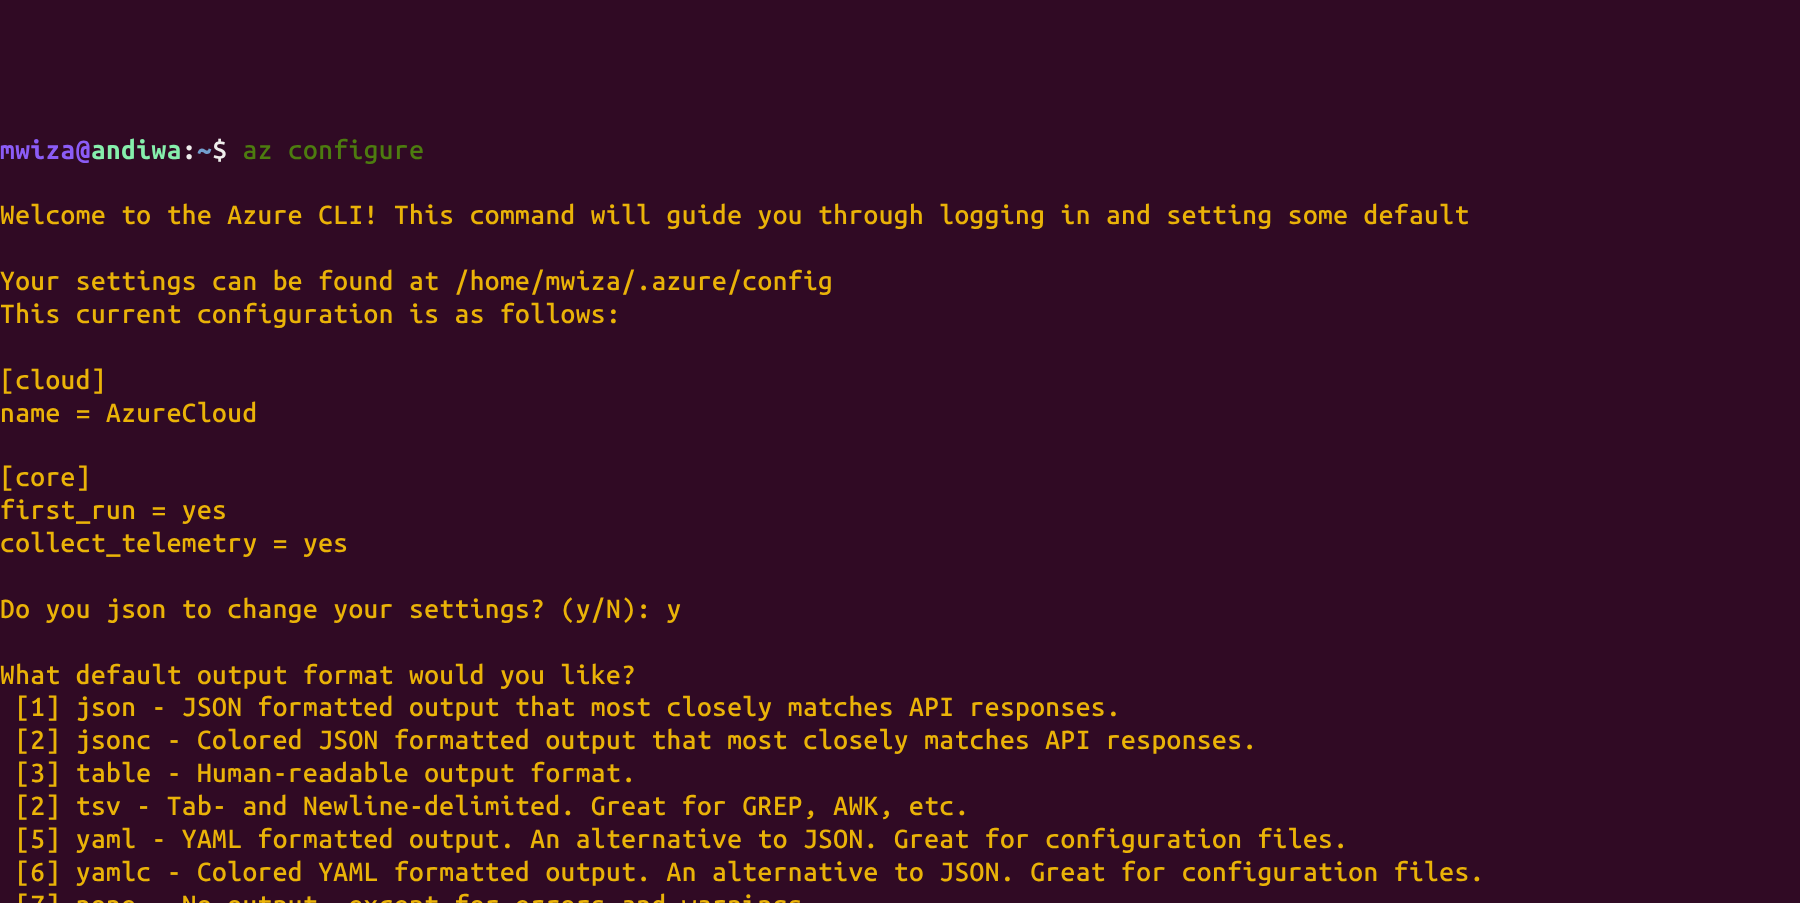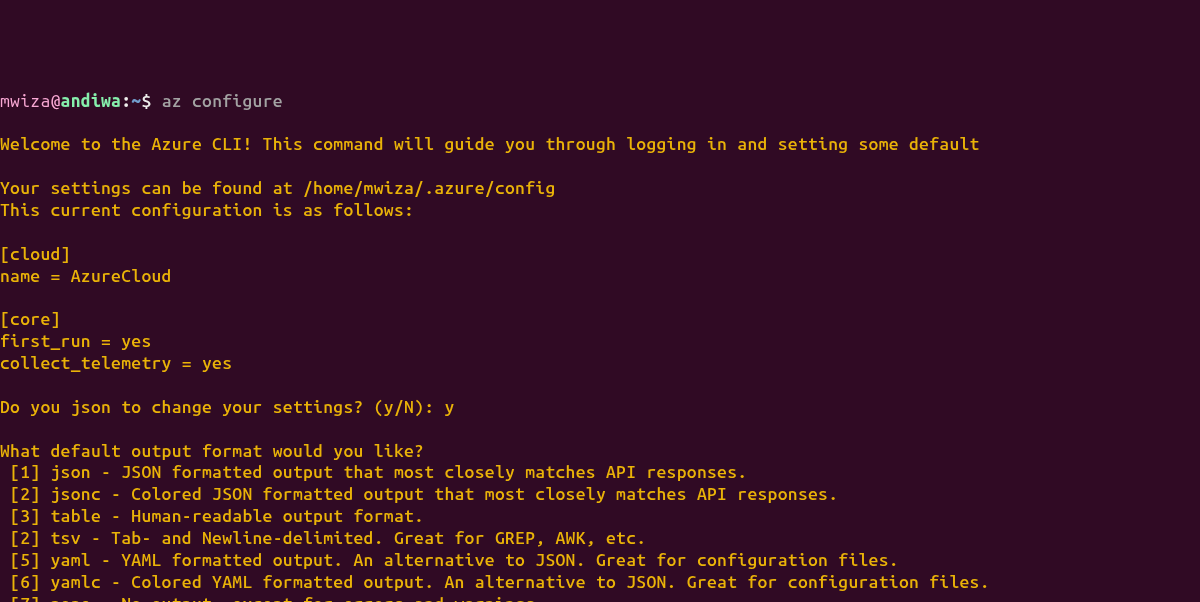--- a/index.html
+++ b/index.html
@@ -14,26 +14,26 @@
       line-height: 1.25;
       color: #eeeeec;
       padding: 2px 0 0 0;
       width: 1200px;
       height: 602px;
       overflow: hidden;
       white-space: pre;
       letter-spacing: 0.3px;
       font-weight: 500;
     }
-    .user { color: #f9a8d4; font-weight: normal; }
+    .user { color: #8b5cf6; font-weight: bold; }
     .host { color: #86efac; font-weight: bold; }
     .colon { color: #eeeeec; font-weight: bold; }
     .tilde { color: #729fcf; font-weight: bold; }
     .dollar { color: #eeeeec; }
-    .cmd { color: #a3a3a3; }
+    .cmd { color: #4d7c0f; }
     .out { color: #eab308; }
   </style>
 </head>
 <body>
 
 
 
 <div><span class="user">mwiza</span><span class="user">@</span><span class="host">andiwa</span><span class="colon">:</span><span class="tilde">~</span><span class="dollar">$</span><span class="cmd"> </span><span class="cmd">az configure</span>
 
 <span class="out">Welcome to the Azure CLI! This command will guide you through logging in and setting some default</span>

